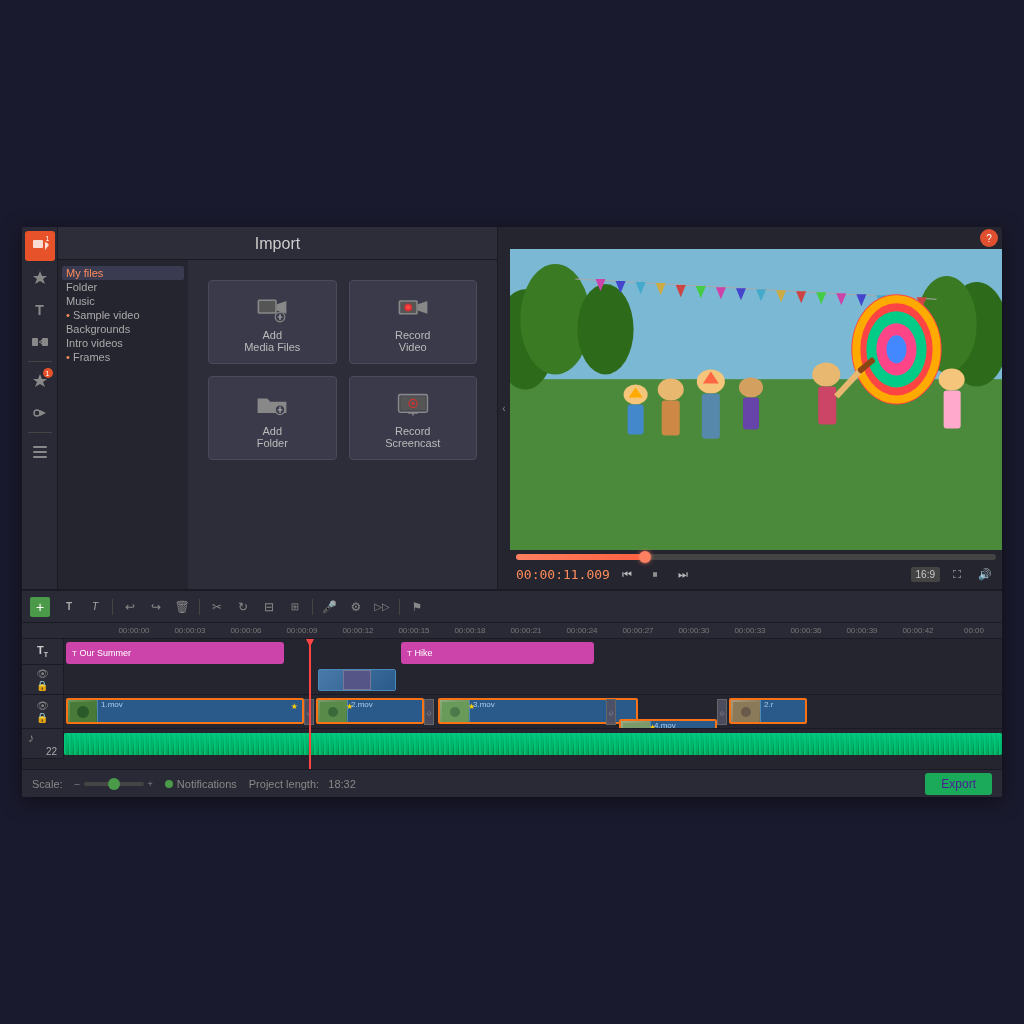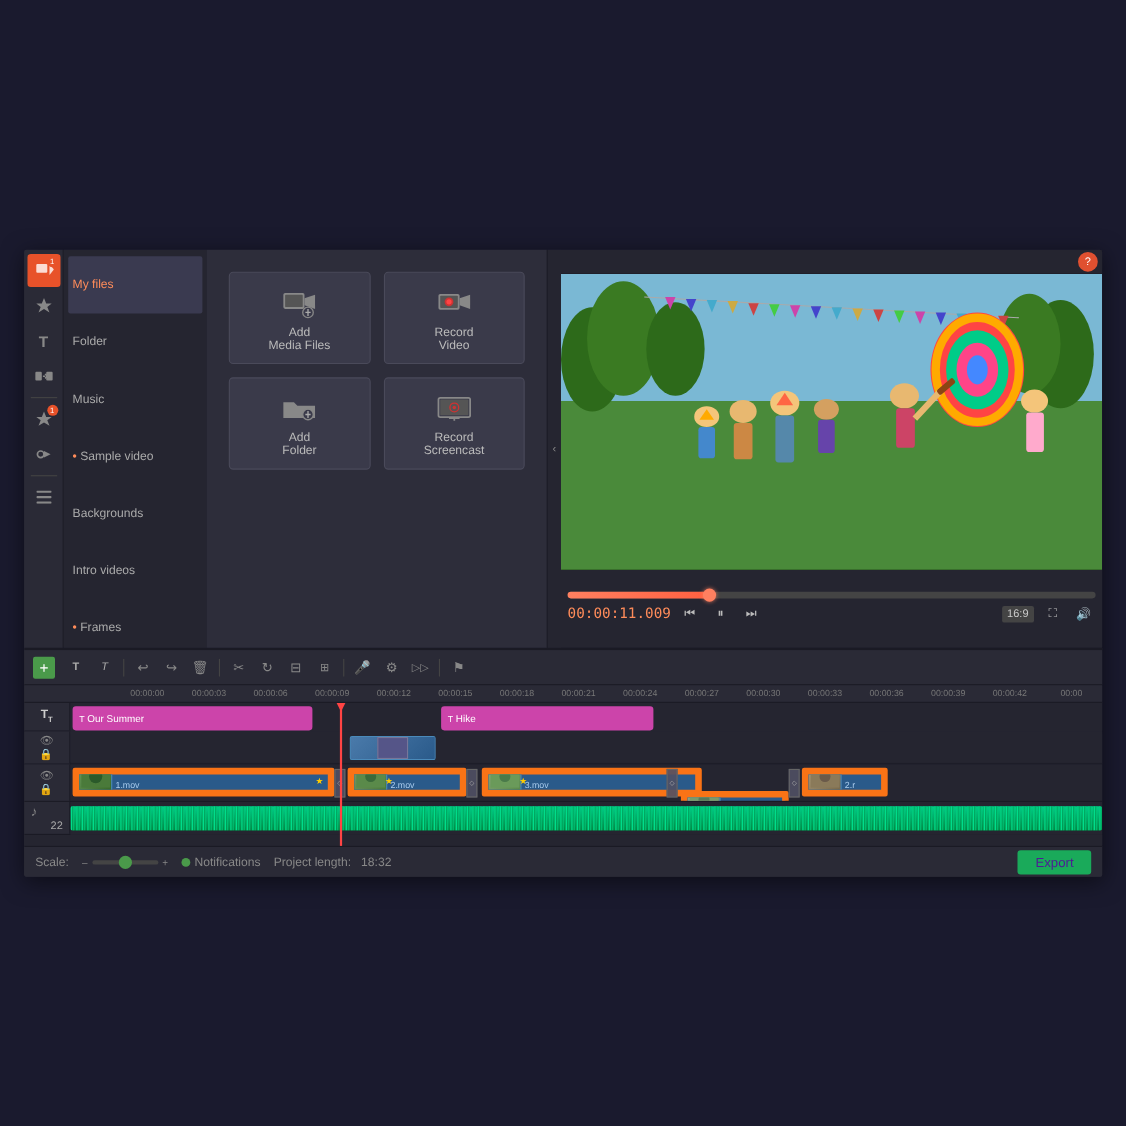--- a/index.html
+++ b/index.html
@@ -104,21 +104,21 @@
       display: flex;
       flex: 1;
     }
     .file-tree {
       width: 130px;
       background: #252530;
       padding: 6px 4px;
       font-size: 11px;
     }
     .file-tree-item {
-      padding: 20px 4px;
+      padding: 1px 4px;
       color: #aaa;
       cursor: pointer;
       border-radius: 2px;
     }
     .file-tree-item.selected {
       background: #3a3a50;
       color: #ff8c5a;
     }
     .file-tree-item.has-dot::before {
       content: '• ';
@@ -195,21 +195,21 @@
       overflow: hidden;
     }
     
     .scene-bg {
       position: absolute;
       inset: 0;
       background: linear-gradient(180deg, #87ceeb 0%, #87ceeb 40%, #4a8a3a 40%, #3a7a2a 100%);
     }
     .preview-controls-bar {
       background: #252530;
-      padding: 20px 6px;
+      padding: 4px 6px;
       display: flex;
       flex-direction: column;
       gap: 3px;
     }
     .progress-bar {
       height: 6px;
       background: #444;
       border-radius: 3px;
       position: relative;
       cursor: pointer;
@@ -382,24 +382,24 @@
       white-space: nowrap;
       overflow: hidden;
     }
     
     .video-clip {
       position: absolute;
       height: 26px;
       top: 3px;
       background: #2a5a8a;
       border-radius: 2px;
-      border: 6px solid #f97316;
-      overflow: hidden;
-      display: flex;
-      align-items: flex-end;
+      border: 2px solid #f97316;
+      overflow: hidden;
+      display: flex;
+      align-items: flex-start;
     }
     .video-clip-thumb {
       width: 30px;
       height: 24px;
       background: #3a6a9a;
       flex-shrink: 0;
       border-right: 1px solid #4a8aba;
     }
     .video-clip-label {
       font-size: 8px;
@@ -618,20 +618,23 @@
         <div class="toolbar-btn">
           <svg width="14" height="12" viewBox="0 0 14 12">
             <rect x="0" y="0" width="14" height="2" rx="1" fill="#888"></rect>
             <rect x="0" y="5" width="14" height="2" rx="1" fill="#888"></rect>
             <rect x="0" y="10" width="14" height="2" rx="1" fill="#888"></rect>
           </svg>
         </div>
       </div>
 
       <div class="import-panel">
+        <div class="import-header">
+          <span>Import</span>
+        </div>
         <div class="import-body">
 
           <div class="file-tree">
             <div class="file-tree-item selected">My files</div>
             <div class="file-tree-item">Folder</div>
             <div class="file-tree-item">Music</div>
             <div class="file-tree-item has-dot">Sample video</div>
             <div class="file-tree-item">Backgrounds</div>
             <div class="file-tree-item">Intro videos</div>
             <div class="file-tree-item has-dot">Frames</div>

